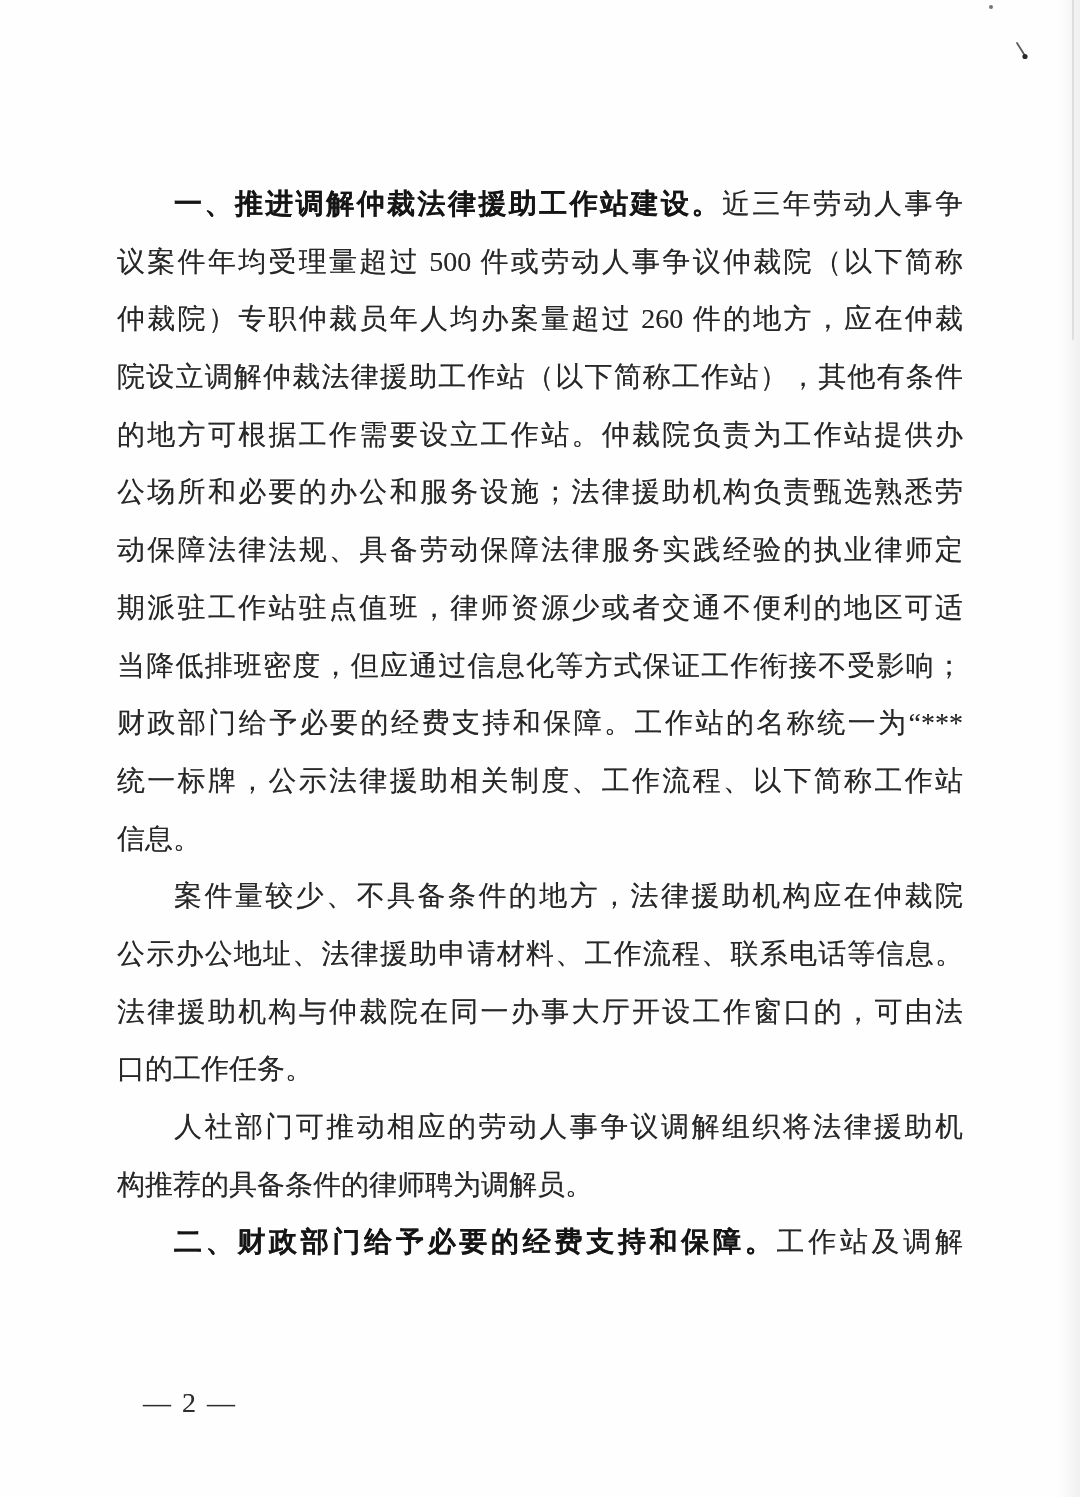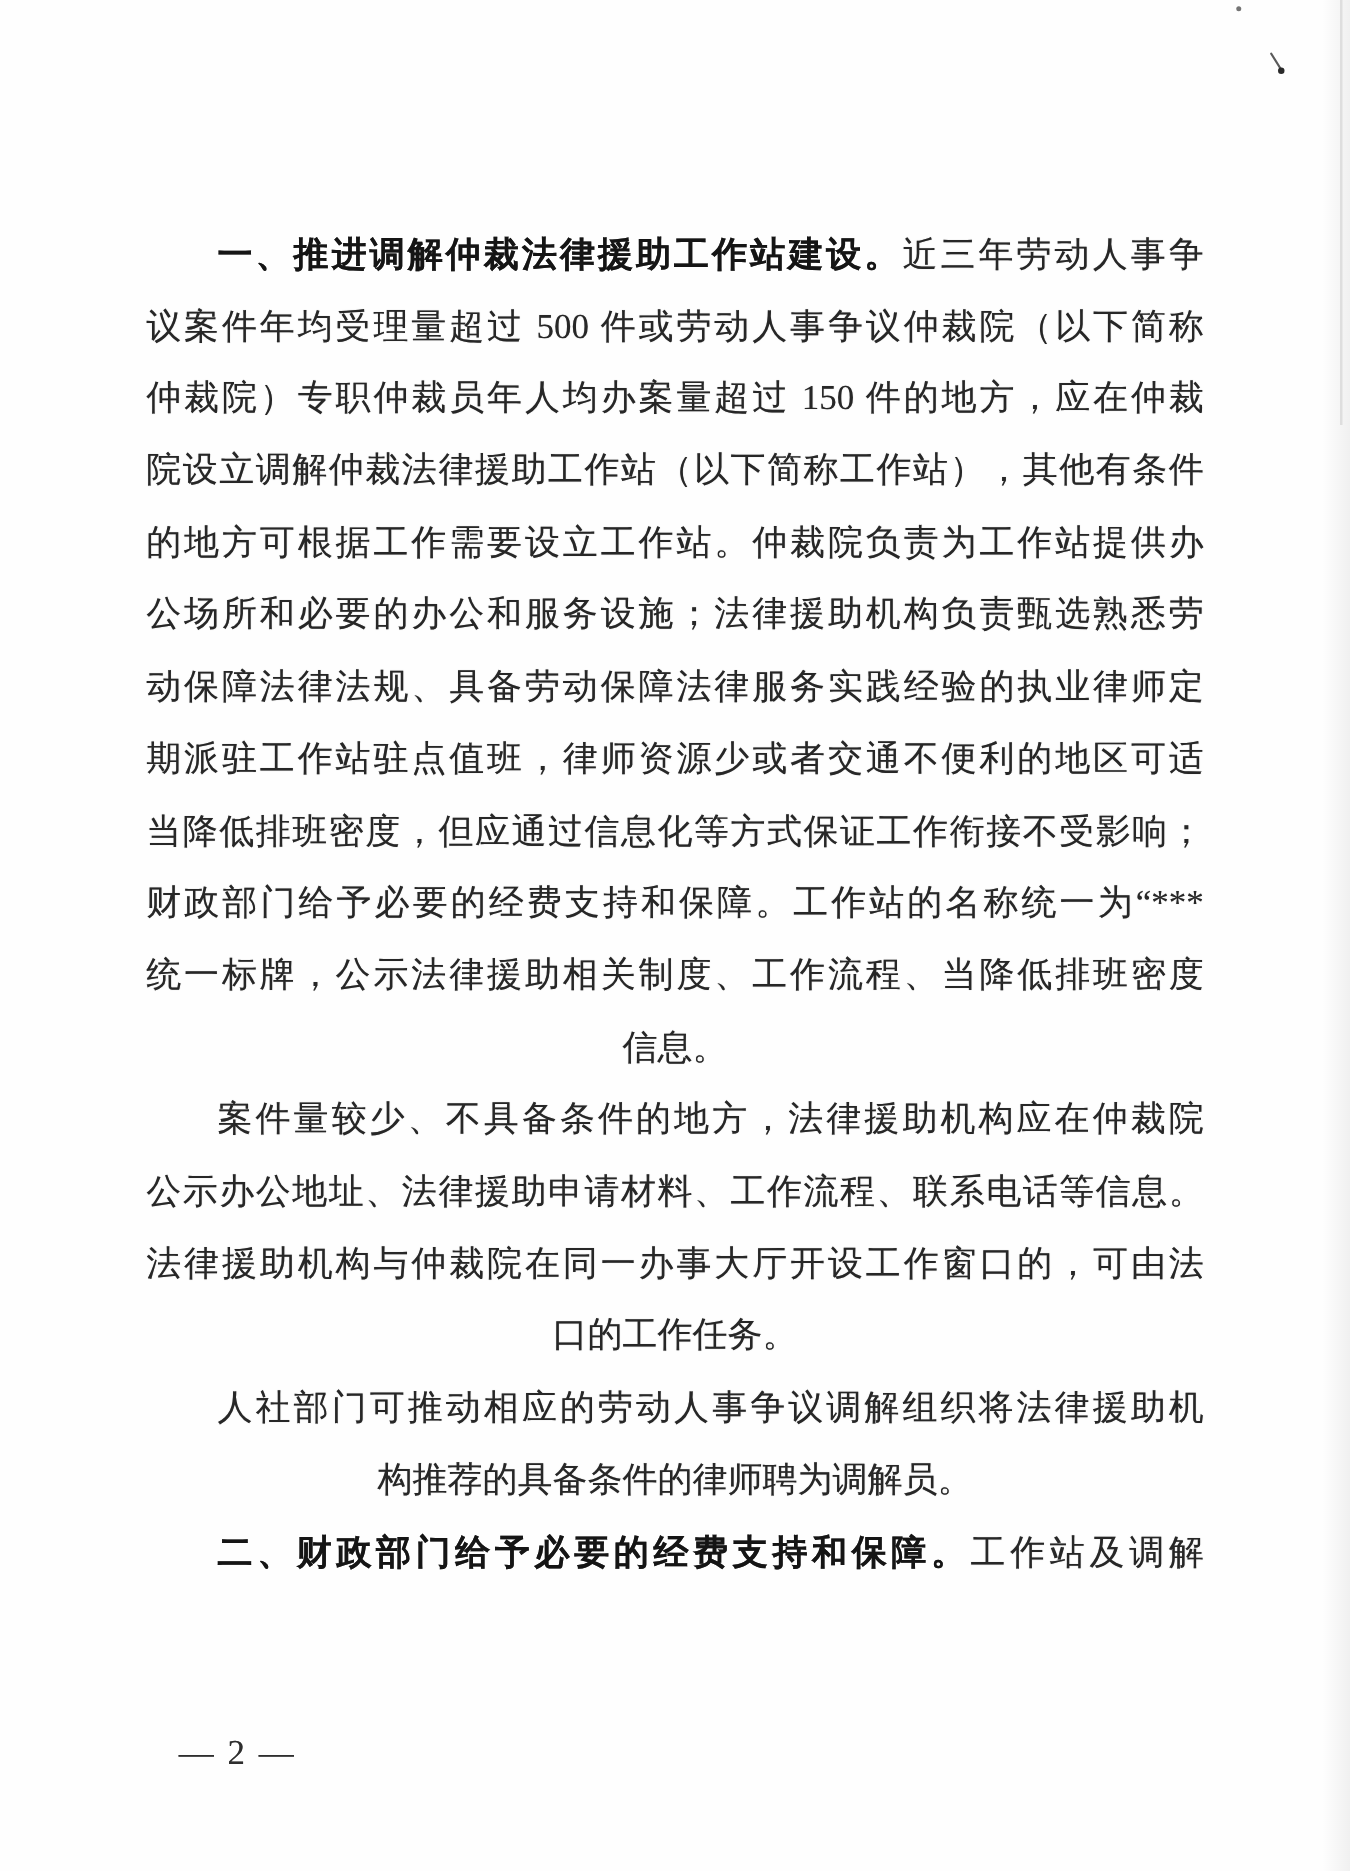--- a/index.html
+++ b/index.html
@@ -37,21 +37,21 @@
     position: absolute;
     left: 117px;
     top: 175px;
     width: 846px;
   }
   .line {
     height: 57.7px;
     line-height: 57.7px;
     font-size: 28px;
     color: #272727;
-    text-align: center;
+    text-align: left;
     overflow: hidden;
     text-shadow: 0 0 0.6px rgba(45,45,45,0.5);
   }
   .line.fill {
     text-align: justify;
     text-align-last: justify;
     text-justify: inter-character;
   }
   .line.indent {
     padding-left: 57px;
@@ -103,29 +103,29 @@
   <div class="pen-mark">
     <svg width="22" height="26" viewBox="0 0 22 26" xmlns="http://www.w3.org/2000/svg">
       <line x1="5" y1="3" x2="12.5" y2="15" stroke="#5a5a5a" stroke-width="1.8" stroke-linecap="round"></line>
       <circle cx="13" cy="16.5" r="2.6" fill="#2a2a2a"></circle>
     </svg>
   </div>
 
   <div class="doc-body">
       <div class="line indent fill"><span class="seg bold">一、推进调解仲裁法律援助工作站建设。</span><span class="seg">近三年劳动人事争</span></div>
       <div class="line fill"><span class="seg">议案件年均受理量超过 500 件或劳动人事争议仲裁院（以下简称</span></div>
-      <div class="line fill"><span class="seg">仲裁院）专职仲裁员年人均办案量超过 150 件的地方，应在仲裁</span></div>
+      <div class="line fill"><span class="seg">仲裁院）专职仲裁员年人均办案量超过 260 件的地方，应在仲裁</span></div>
       <div class="line fill"><span class="seg">院设立调解仲裁法律援助工作站（以下简称工作站），其他有条件</span></div>
       <div class="line fill"><span class="seg">的地方可根据工作需要设立工作站。仲裁院负责为工作站提供办</span></div>
       <div class="line fill"><span class="seg">公场所和必要的办公和服务设施；法律援助机构负责甄选熟悉劳</span></div>
       <div class="line fill"><span class="seg">动保障法律法规、具备劳动保障法律服务实践经验的执业律师定</span></div>
       <div class="line fill"><span class="seg">期派驻工作站驻点值班，律师资源少或者交通不便利的地区可适</span></div>
       <div class="line fill"><span class="seg">当降低排班密度，但应通过信息化等方式保证工作衔接不受影响；</span></div>
       <div class="line fill"><span class="seg">财政部门给予必要的经费支持和保障。工作站的名称统一为“***</span></div>
-      <div class="line fill"><span class="seg">统一标牌，公示法律援助相关制度、工作流程、当降低排班密度</span></div>
+      <div class="line fill"><span class="seg">统一标牌，公示法律援助相关制度、工作流程、以下简称工作站</span></div>
       <div class="line"><span class="seg">信息。</span></div>
       <div class="line indent fill"><span class="seg">案件量较少、不具备条件的地方，法律援助机构应在仲裁院</span></div>
       <div class="line fill"><span class="seg">公示办公地址、法律援助申请材料、工作流程、联系电话等信息。</span></div>
       <div class="line fill"><span class="seg">法律援助机构与仲裁院在同一办事大厅开设工作窗口的，可由法</span></div>
       <div class="line"><span class="seg">口的工作任务。</span></div>
       <div class="line indent fill"><span class="seg">人社部门可推动相应的劳动人事争议调解组织将法律援助机</span></div>
       <div class="line"><span class="seg">构推荐的具备条件的律师聘为调解员。</span></div>
       <div class="line indent fill"><span class="seg bold">二、财政部门给予必要的经费支持和保障。</span><span class="seg">工作站及调解</span></div>
     </div>
 

